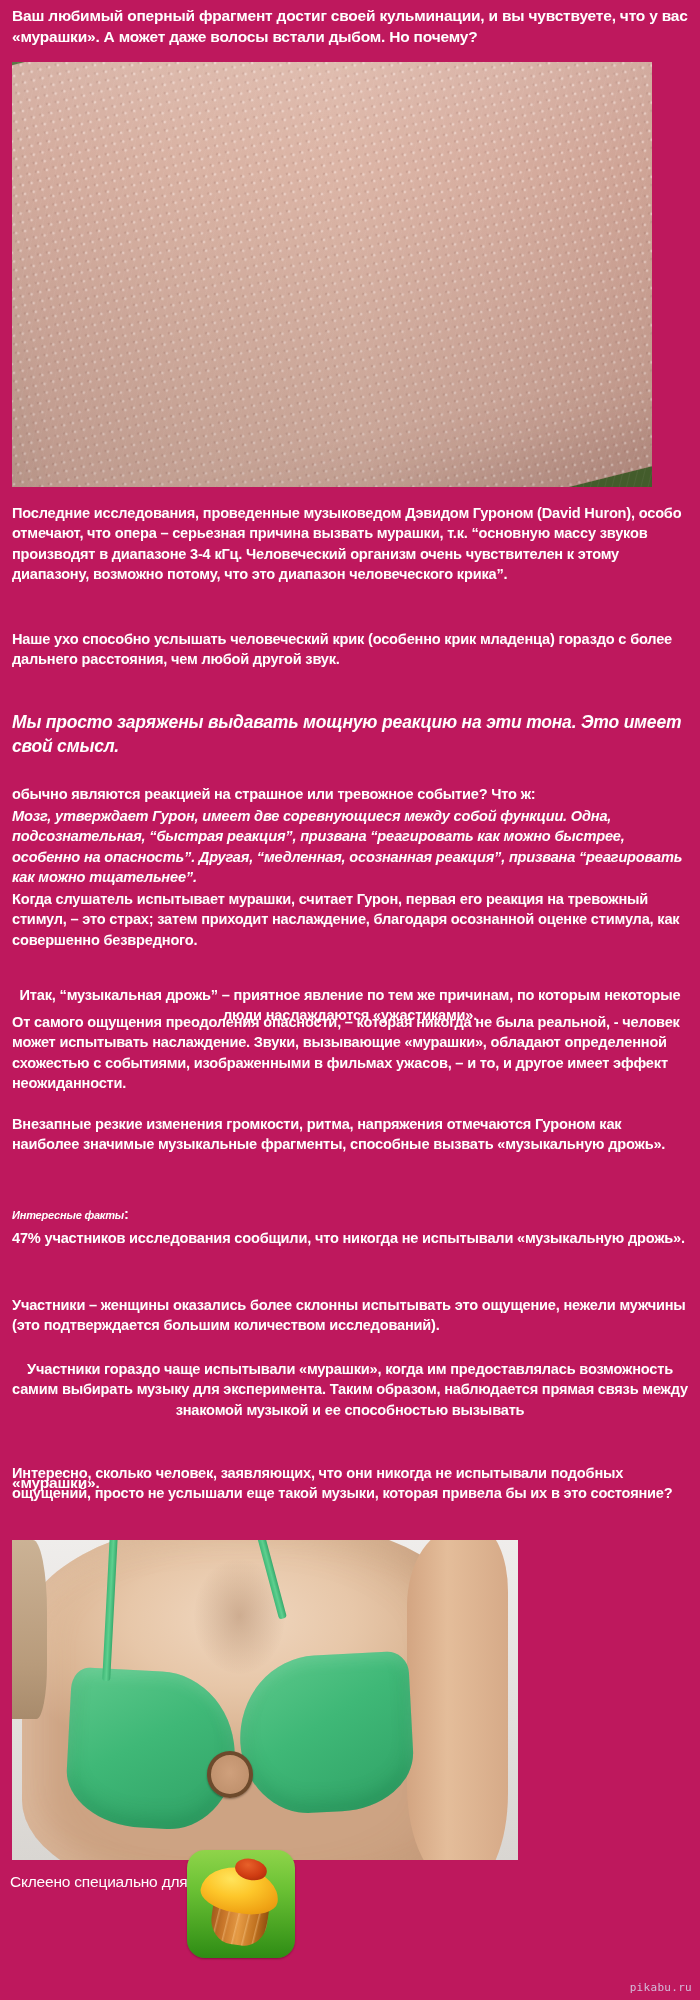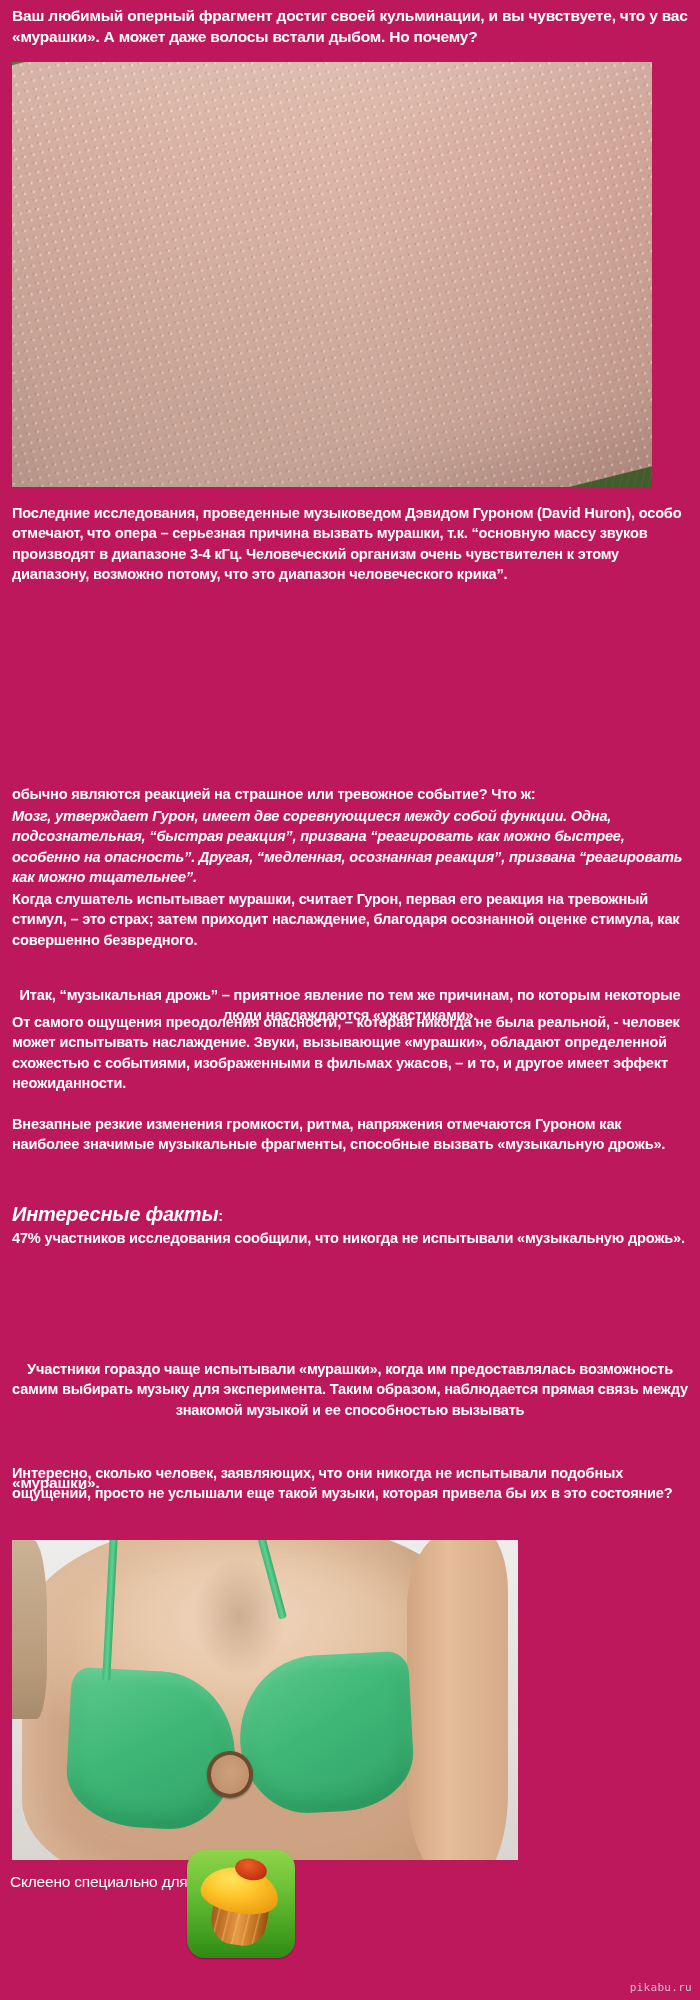--- a/index.html
+++ b/index.html
@@ -58,21 +58,21 @@
     line-height: 24px;
   }
 
   .big-line {
     font-size: 15.5px;
     line-height: 22px;
   }
 
   .facts-title {
     font-style: italic;
-    font-size: 20px;
+    font-size: 11px;
   }
 
   
   .photo1 {
     position: absolute;
     left: 12px;
     top: 62px;
     width: 640px;
     height: 425px;
     overflow: hidden;
@@ -316,40 +316,43 @@
     <div class="greenbg"></div>
     <div class="skin"></div>
     <div class="bumps"></div>
     <div class="hairs"></div>
     <div class="edge"></div>
     <div class="shade-top"></div>
   </div>
 
   <div class="txt body-block" style="top:503px;">Последние исследования, проведенные музыковедом Дэвидом Гуроном (David Huron), особо отмечают, что опера – серьезная причина вызвать мурашки, т.к. “основную массу звуков производят в диапазоне 3-4 кГц. Человеческий организм очень чувствителен к этому диапазону, возможно потому, что это диапазон человеческого крика”.</div>
 
-
+  <div class="txt body-block" style="top:629px;">Наше ухо способно услышать  человеческий крик (особенно крик младенца) гораздо с более дальнего расстояния, чем любой другой звук.</div>
+
+  <div class="txt body-block heading-ital" style="top:710px;">Мы просто заряжены выдавать мощную реакцию на эти тона. Это имеет свой смысл.</div>
 
   <div class="txt body-block" style="top:784px;">обычно являются реакцией на страшное или тревожное событие? Что ж:</div>
 
   <div class="txt body-block italic" style="top:806px;">  Мозг, утверждает Гурон, имеет две соревнующиеся между собой функции. Одна, подсознательная, “быстрая реакция”, призвана “реагировать как можно быстрее, особенно на опасность”. Другая, “медленная, осознанная реакция”, призвана “реагировать как можно тщательнее”.</div>
 
   <div class="txt body-block" style="top:889px;">  Когда слушатель испытывает мурашки, считает Гурон, первая его реакция на тревожный стимул, – это страх; затем приходит наслаждение, благодаря осознанной оценке стимула, как совершенно безвредного.</div>
 
   <div class="txt body-block" style="top:985px;text-align:center;">  Итак, “музыкальная дрожь” – приятное явление по тем же причинам, по которым некоторые люди наслаждаются «ужастиками».</div>
 
   <div class="txt body-block" style="top:1012px;">  От самого ощущения преодоления опасности, – которая никогда не была реальной, - человек может испытывать наслаждение. Звуки, вызывающие «мурашки», обладают определенной схожестью с событиями, изображенными в фильмах ужасов, – и то, и другое имеет эффект неожиданности.</div>
 
   <div class="txt body-block" style="top:1114px;">  Внезапные резкие изменения громкости, ритма, напряжения отмечаются Гуроном как наиболее значимые музыкальные фрагменты, способные вызвать «музыкальную дрожь».</div>
 
   <div class="txt body-block" style="top:1204px;">
     <span class="facts-title">  Интересные факты</span><span>:</span>
   </div>
 
   <div class="txt body-block" style="top:1228px;">47% участников исследования сообщили, что никогда не испытывали «музыкальную дрожь».</div>
 
+  <div class="txt body-block" style="top:1295px;">Участники – женщины оказались более склонны испытывать это ощущение, нежели мужчины (это подтверждается большим количеством исследований).</div>
 
   <div class="txt body-block" style="top:1359px;text-align:center;">  Участники гораздо чаще испытывали «мурашки», когда им предоставлялась возможность самим выбирать музыку для эксперимента. Таким образом, наблюдается прямая связь между знакомой музыкой и ее способностью вызывать</div>
 
   <div class="txt body-block big-line" style="top:1424px;margin-top:48px;">«мурашки».</div>
 
   <div class="txt body-block" style="top:1463px;">Интересно, сколько человек, заявляющих, что они никогда не испытывали подобных ощущений, просто не услышали еще такой музыки, которая привела бы их в это состояние?</div>
 
   <div class="photo2">
     <div class="bg"></div>
     <div class="torso"></div>

